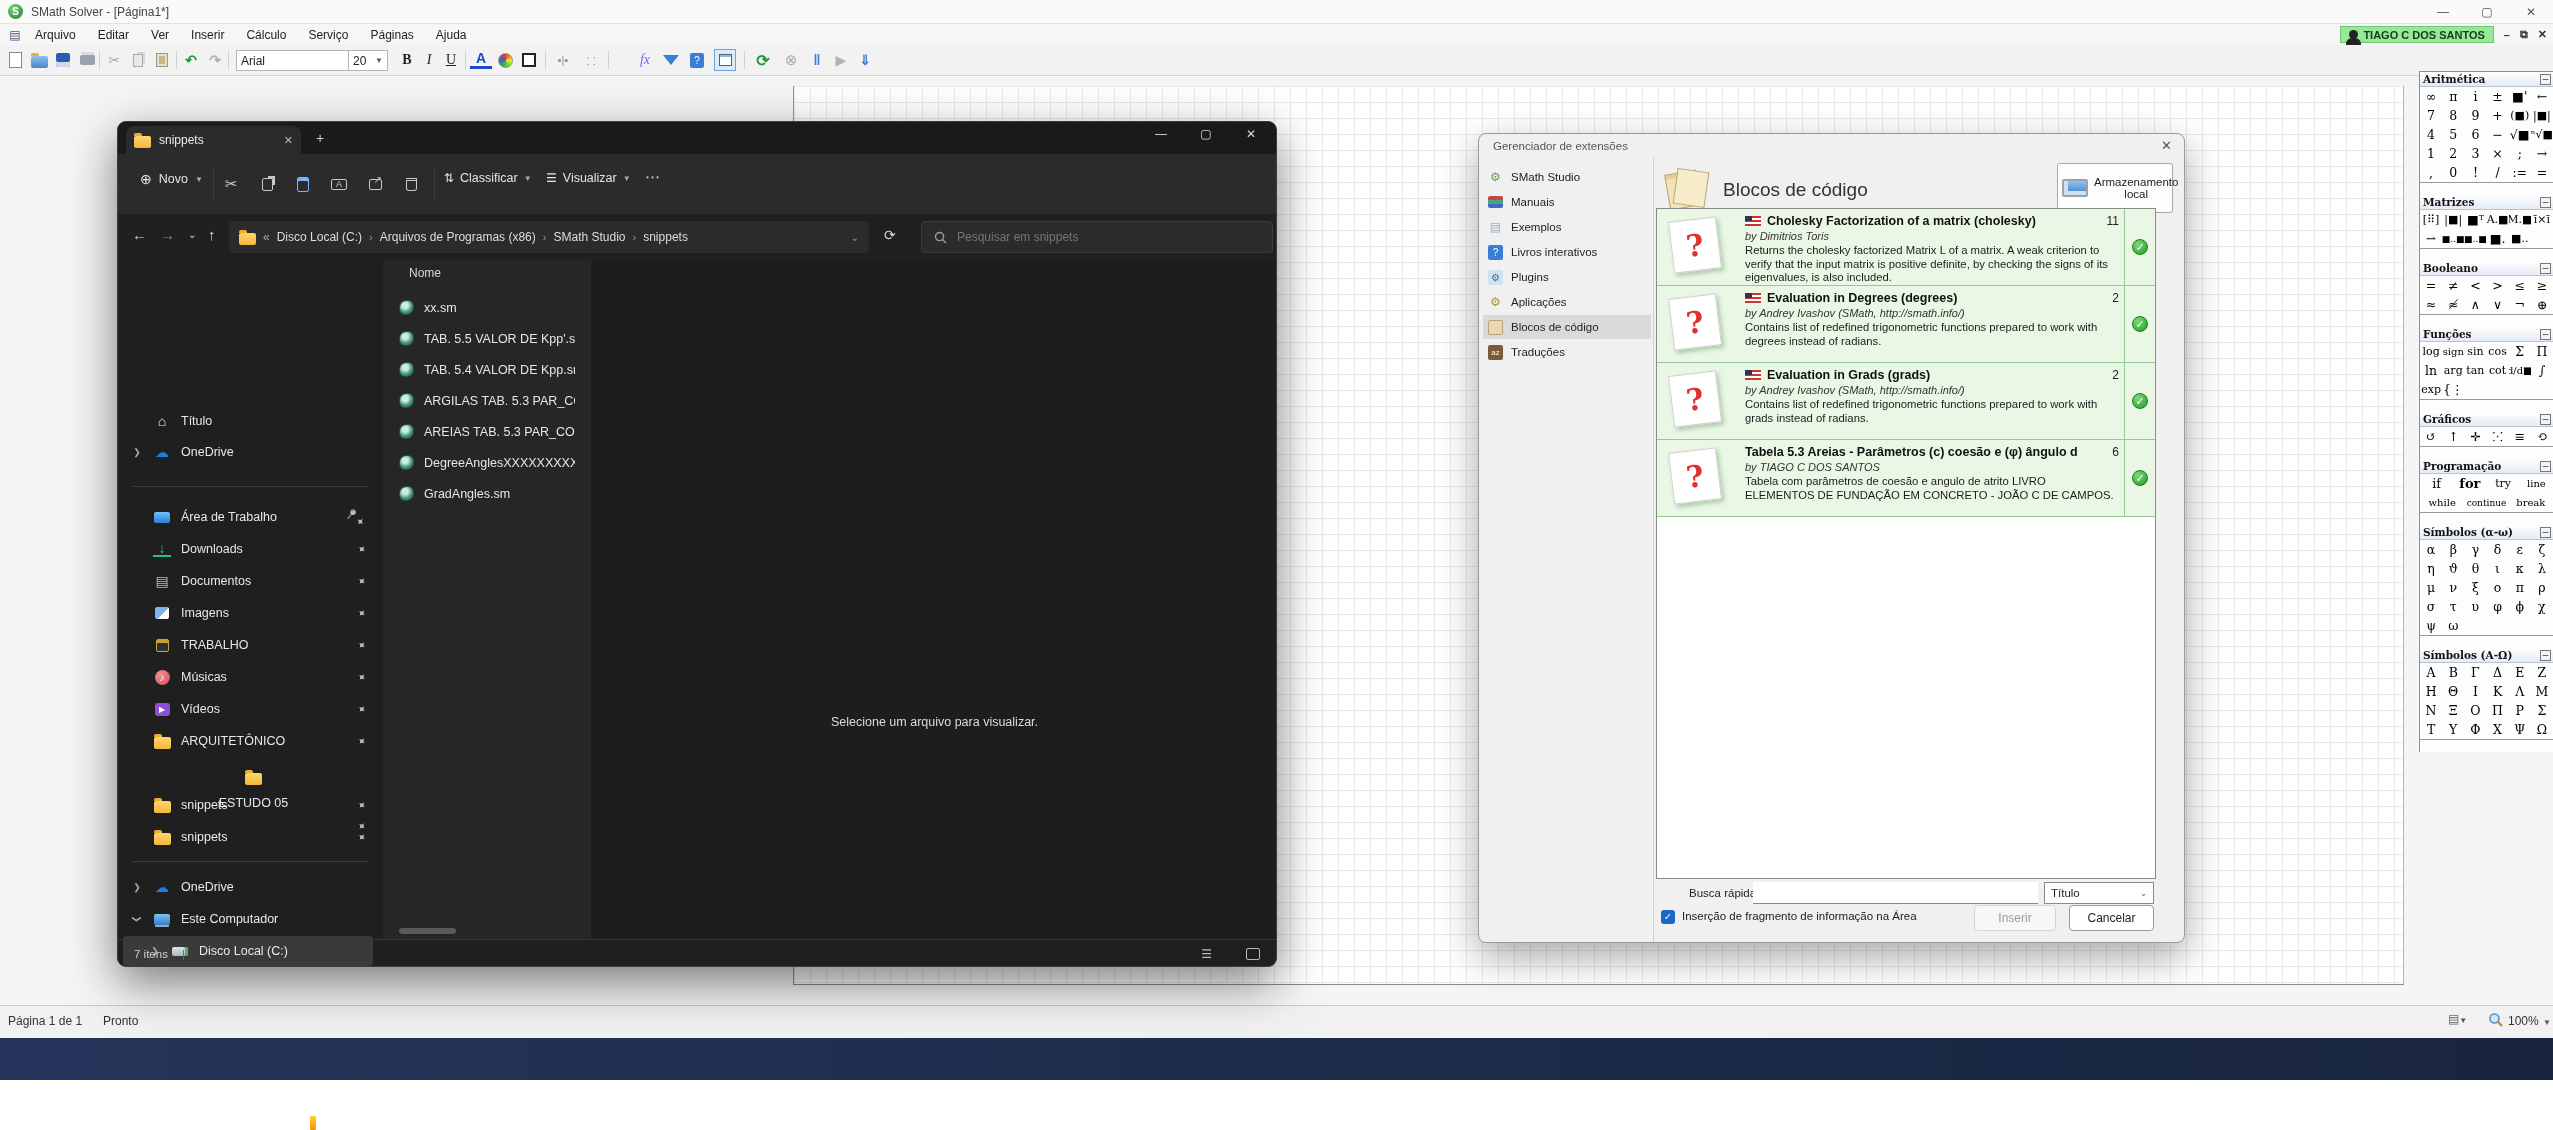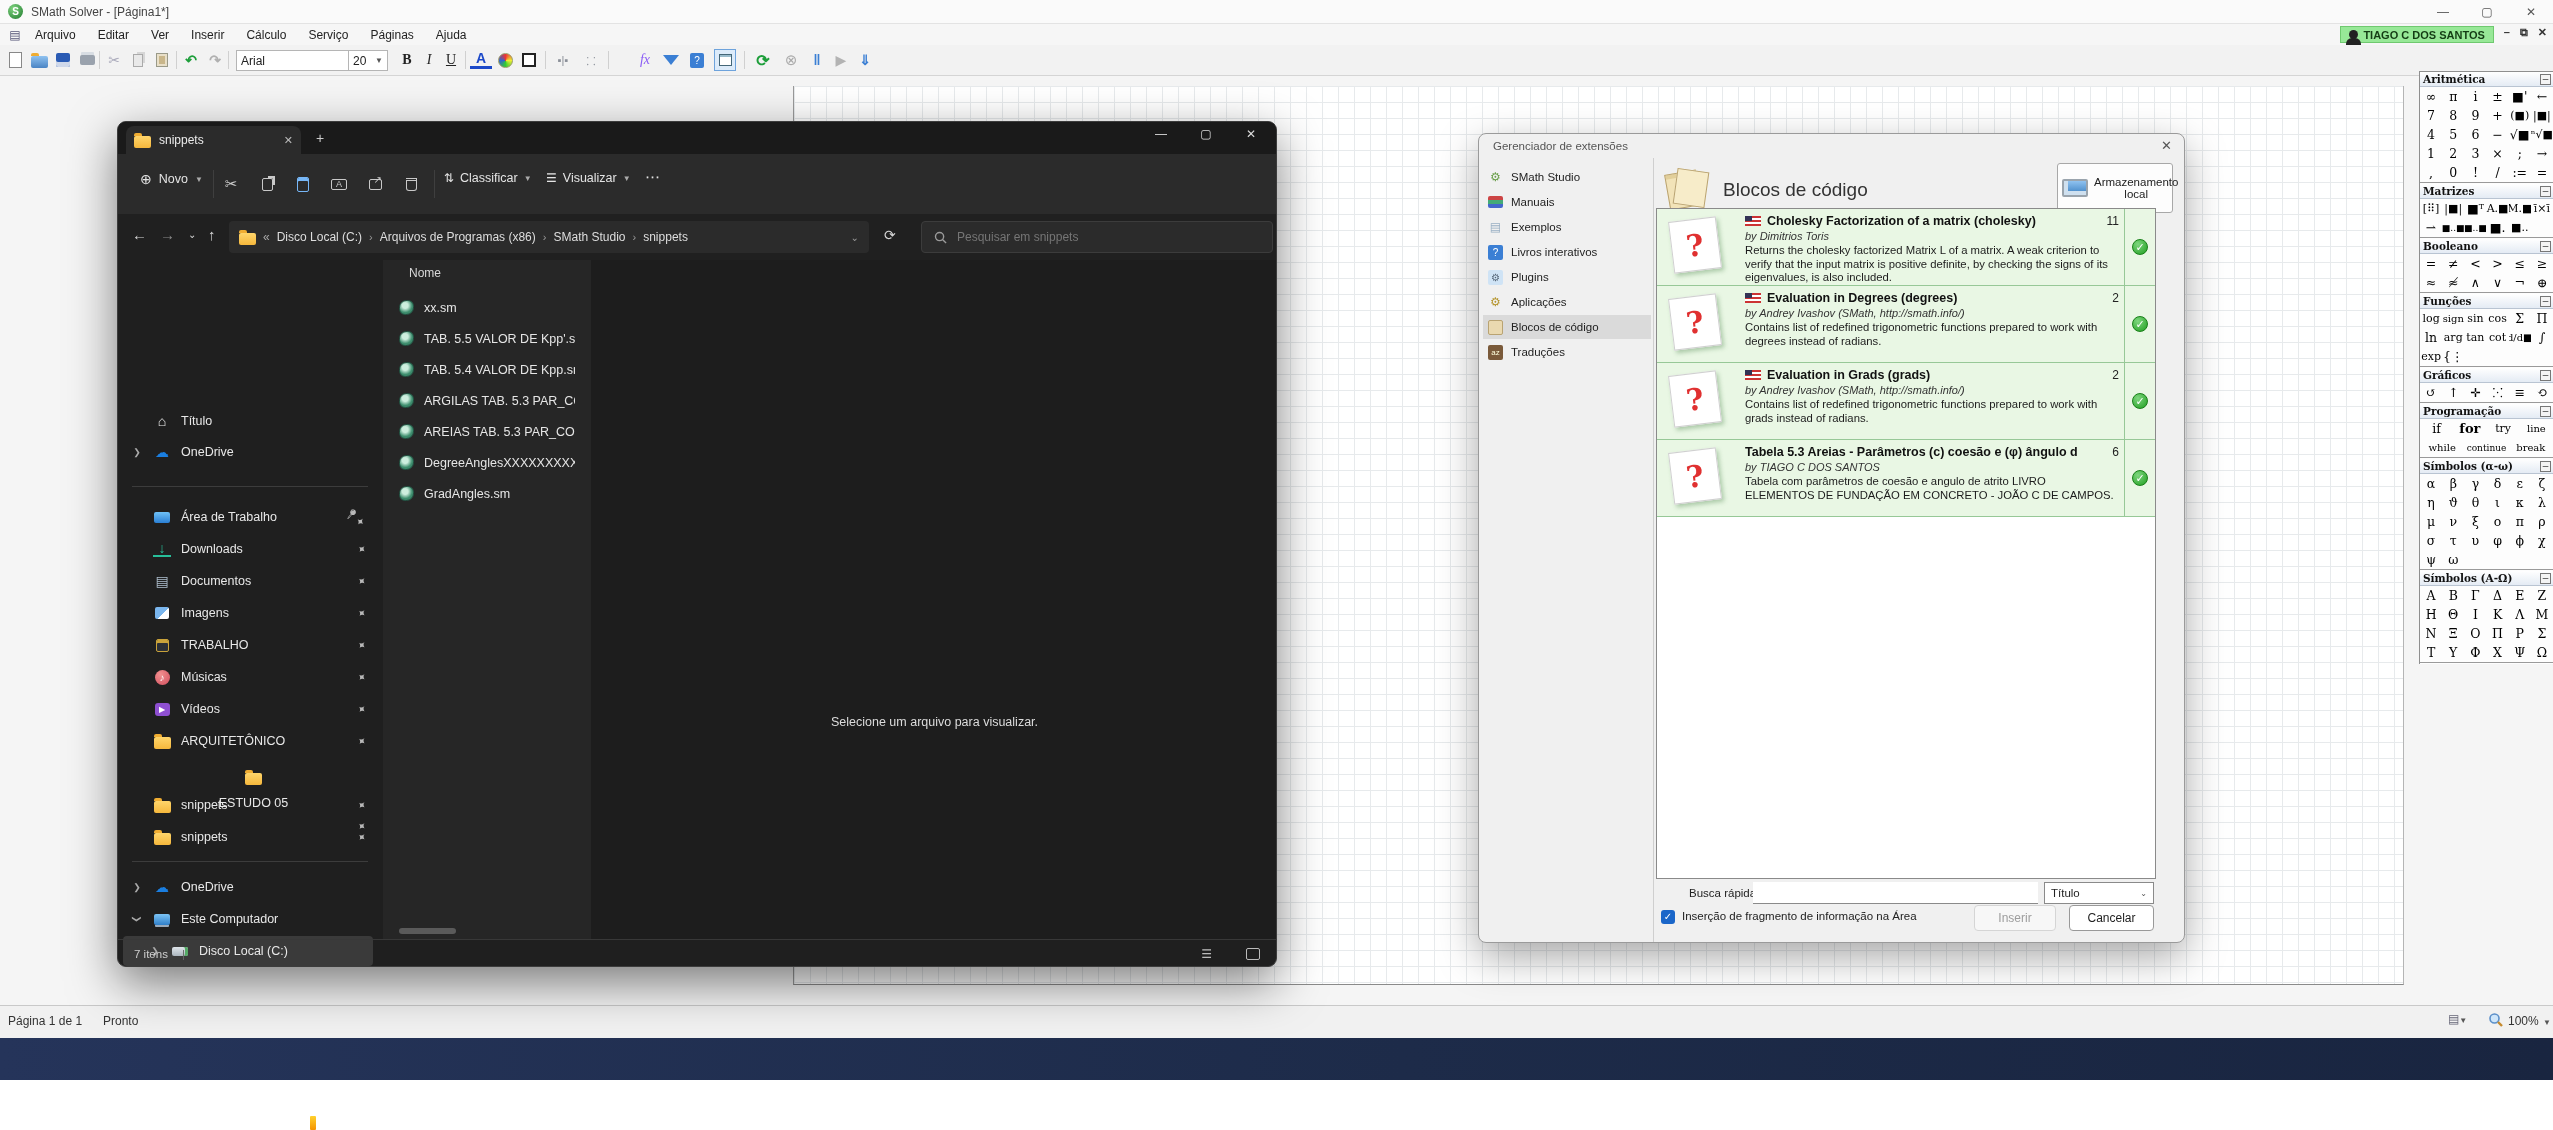--- a/index.html
+++ b/index.html
@@ -29,21 +29,21 @@
     background-size:16px 16px; border-left:1px solid #9a9a9a; border-right:1px solid #b5b5b5; border-bottom:1px solid #8a8a8a; }
   .sm-statusbar { left:0; top:1005px; width:2553px; height:33px; background:#f1f1f1; border-top:1px solid #c9c9c9; font-size:12px; color:#333; }
 
   
   .badge-user { background:#97e897; border:1px solid #6fc96f; color:#143c14; font-size:11px; font-weight:bold; height:17px; display:flex; align-items:center; padding:0 8px; gap:5px; }
   .person { width:9px; height:9px; border-radius:50%; background:#222; position:relative; }
   .person:after { content:""; position:absolute; left:-3px; top:8px; width:15px; height:7px; background:#222; border-radius:6px 6px 0 0; }
 
   
   .sm-sidebar { left:2419px; top:71px; width:134px; background:#fdfdfd; border-left:1px solid #8f8f8f; border-top:1px solid #8f8f8f; font-family:"DejaVu Serif", serif; }
-  .panel { border-bottom:1px solid #9a9a9a; margin-bottom:1px; }
+  .panel { border-bottom:1px solid #9a9a9a; margin-bottom:12px; }
   .phdr { height:15px; background:linear-gradient(#ffffff,#e4ebf4); border-bottom:1px solid #b9c4d2; display:flex; align-items:center; justify-content:space-between; padding:0 2px 0 3px; }
   .phdr span.t { font-size:10.5px; font-weight:bold; color:#111; }
   .pbox { width:11px; height:11px; border:1px solid #777; background:#f4f4f4; font-size:9px; line-height:9px; text-align:center; color:#333; }
   .prow { display:grid; height:19px; }
   .sym { display:flex; align-items:center; justify-content:center; color:#000; overflow:hidden; white-space:nowrap; }
 
   
   .explorer { left:117px; top:121px; width:1160px; height:846px; background:#1f1f1f; border-radius:9px; box-shadow:0 16px 48px rgba(0,0,0,.5); overflow:hidden; border:1px solid #3c3c3c; }
   .ex-tabrow { position:absolute; left:0; top:0; width:100%; height:32px; background:#1a1a1a; }
   .ex-tab { position:absolute; left:8px; top:4px; width:175px; height:28px; background:#2b2b2b; border-radius:8px 8px 0 0; display:flex; align-items:center; font-size:12px; color:#ececec; padding:0 8px; gap:8px; }
@@ -109,21 +109,21 @@
   <div class="abs sm-menubar">
     <span class="eico" style="margin-left:6px; font-size:12px; color:#557;">▤</span>
     <span class="menu-item">Arquivo</span>
     <span class="menu-item">Editar</span>
     <span class="menu-item">Ver</span>
     <span class="menu-item">Inserir</span>
     <span class="menu-item">Cálculo</span>
     <span class="menu-item">Serviço</span>
     <span class="menu-item">Páginas</span>
     <span class="menu-item">Ajuda</span>
-    <div style="margin-left:auto; display:flex; gap:10px; padding-right:6px;">
+    <div style="margin-left:auto; display:flex; align-items:center; gap:10px; padding-right:6px;">
       <div class="badge-user">
         <span class="person"></span>
         <span>TIAGO C DOS SANTOS</span>
       </div>
       <span style="font-weight:bold; color:#333; font-size:11px;">–</span>
       <span style="font-weight:bold; color:#333; font-size:11px;">⧉</span>
       <span style="font-weight:bold; color:#333; font-size:11px;">✕</span>
     </div>
   </div>
 

